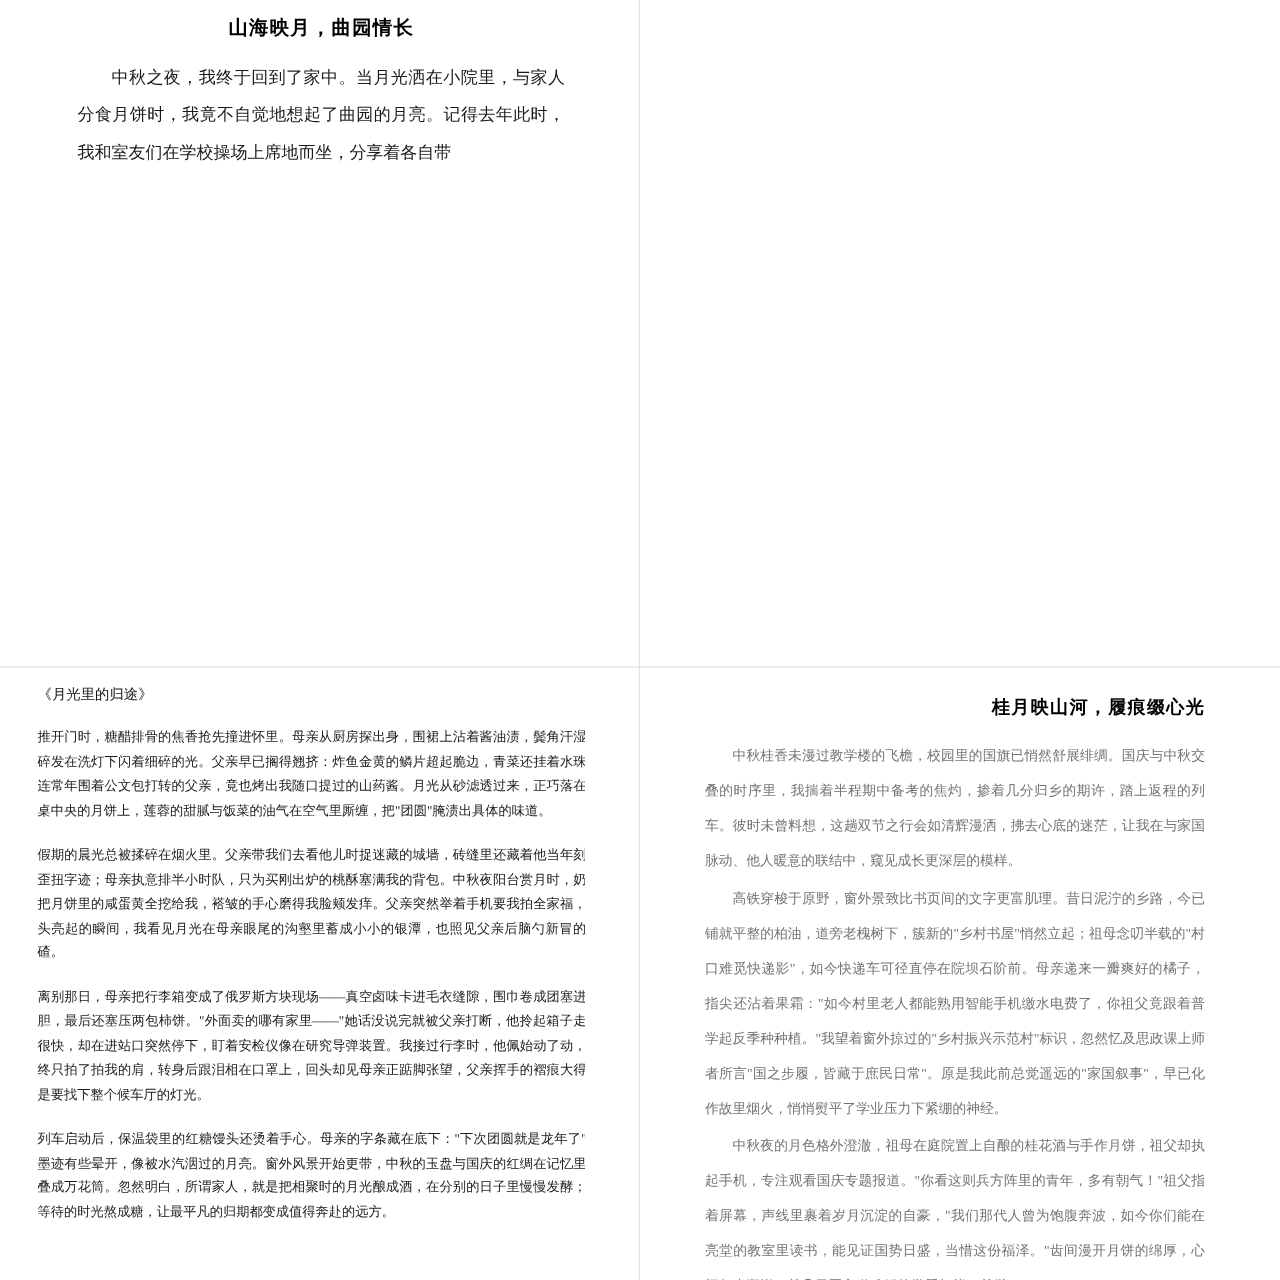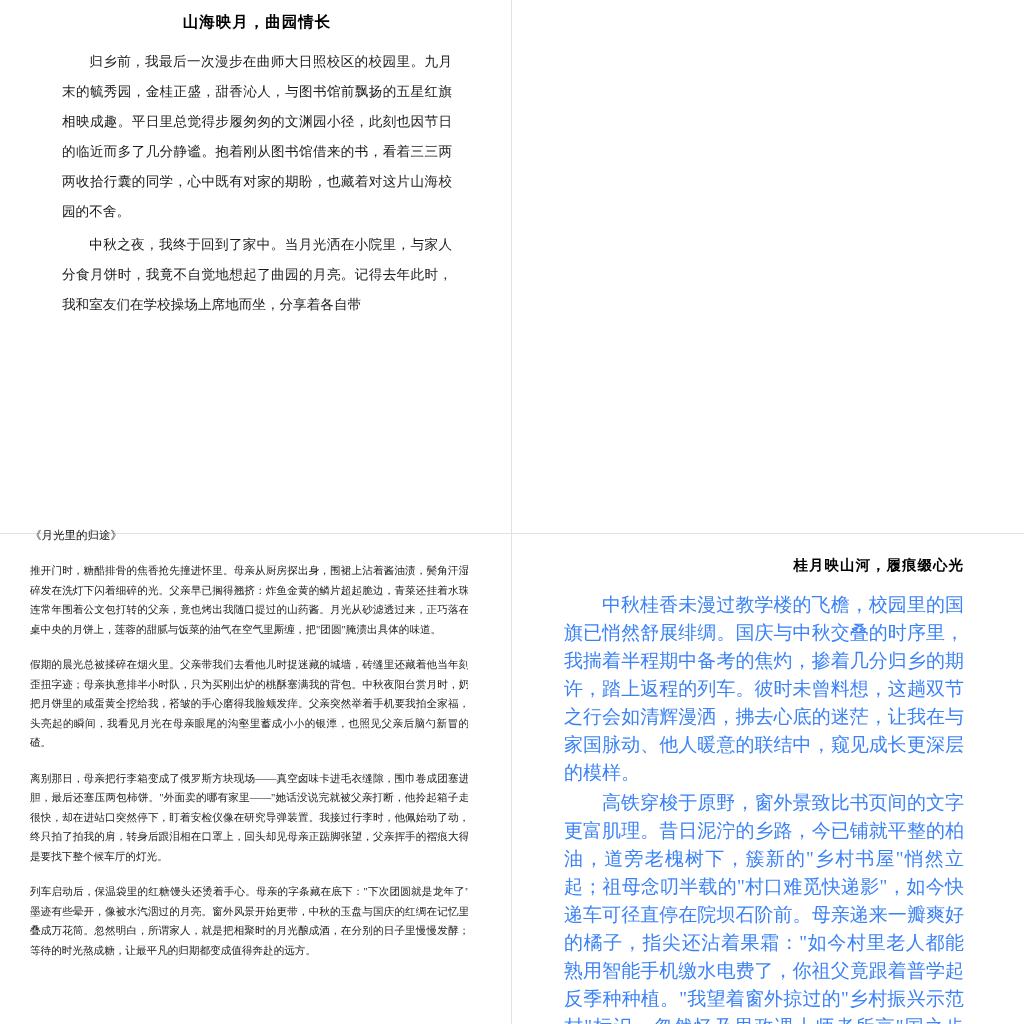--- a/index.html
+++ b/index.html
@@ -21,21 +21,21 @@
     border-radius: 26px;
   }
   
   .quad {
     position: absolute;
     box-sizing: border-box;
     overflow: hidden;
   }
   .q-tl { left: 0;   top: 0;   width: 512px; height: 534px; }
   .q-tr { left: 512px; top: 0; width: 512px; height: 534px; }
-  .q-bl { left: 0;   top: 514px; width: 468px; height: 490px; }
+  .q-bl { left: 0;   top: 534px; width: 468px; height: 490px; }
   .q-br { left: 512px; top: 534px; width: 512px; height: 490px; }
 
   
   .sep-v {
     position: absolute;
     top: 0;
     bottom: 0;
     width: 1px;
     background: #e2e2e2;
   }
@@ -107,39 +107,38 @@
   .doc-br .title {
     text-align: right;
     font-size: 14.5px;
     font-weight: bold;
     letter-spacing: 1px;
     margin: 8px 0 16px 0;
     color: #000;
   }
   .doc-br p {
     margin: 0 0 2px 0;
-    font-size: 19px;
+    font-size: 11px;
     line-height: 28px;
     text-indent: 2em;
     text-align: justify;
-    color: #3b82f6;
+    color: #737373;
   }
 </style>
 </head>
 <body>
 
 <div class="page">
 
   <div class="sep-v" style="left:511px;"></div>
   <div class="sep-h" style="top:533px;"></div>
 
   <div class="quad q-tl">
     <div class="doc doc-tl">
       <div class="title">山海映月，曲园情长</div>
-      <p>归乡前，我最后一次漫步在曲师大日照校区的校园里。九月末的毓秀园，金桂正盛，甜香沁人，与图书馆前飘扬的五星红旗相映成趣。平日里总觉得步履匆匆的文渊园小径，此刻也因节日的临近而多了几分静谧。抱着刚从图书馆借来的书，看着三三两两收拾行囊的同学，心中既有对家的期盼，也藏着对这片山海校园的不舍。</p>
       <p>中秋之夜，我终于回到了家中。当月光洒在小院里，与家人分食月饼时，我竟不自觉地想起了曲园的月亮。记得去年此时，我和室友们在学校操场上席地而坐，分享着各自带</p>
     </div>
   </div>
 
   <div class="quad q-tr">
     
   </div>
 
   <div class="quad q-bl">
     <div class="doc doc-bl">

